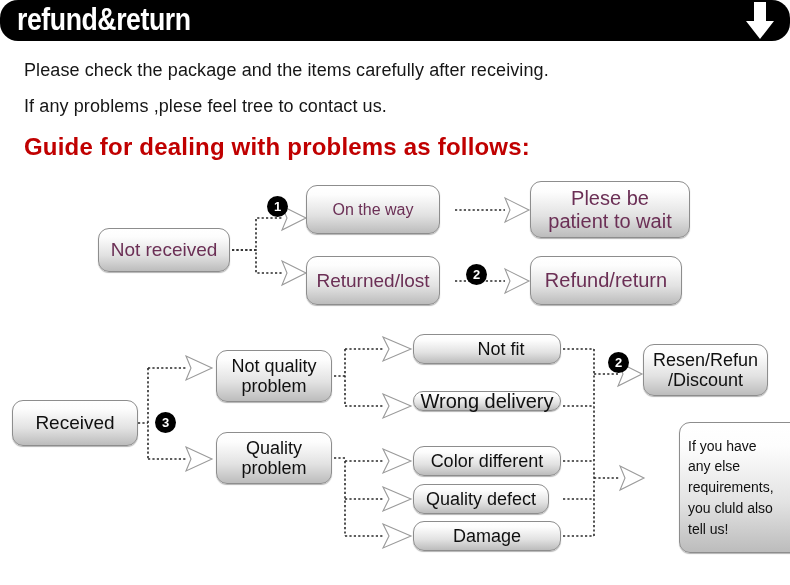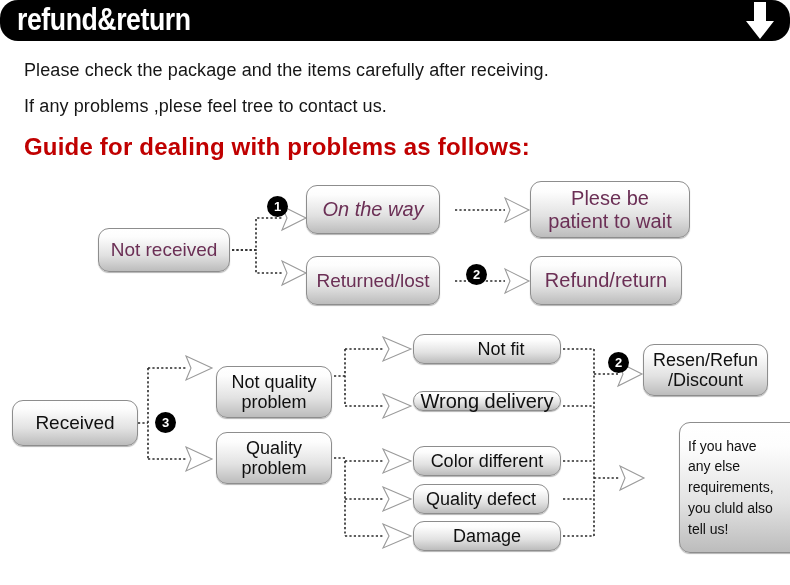--- a/index.html
+++ b/index.html
@@ -77,28 +77,28 @@
     justify-content: center;
     text-align: center;
     line-height: 1.12;
     white-space: pre-line;
   }
   .fbox.purple { color: #6b2f55; }
   .fbox.dark   { color: #101010; }
 
   
   #box-not-received  { left: 98px;  top: 228px; width: 132px; height: 44px; font-size: 19px; }
-  #box-on-the-way    { left: 306px; top: 185px; width: 134px; height: 49px; font-size: 20px; font-style: italic; }
+  #box-on-the-way    { left: 306px; top: 185px; width: 134px; height: 49px; font-size: 16px; }
   #box-returned-lost { left: 306px; top: 256px; width: 134px; height: 49px; font-size: 19px; }
   #box-patient-wait  { left: 530px; top: 181px; width: 160px; height: 57px; font-size: 20px; }
   #box-refund-return { left: 530px; top: 256px; width: 152px; height: 49px; font-size: 20px; }
 
   
   #box-received      { left: 12px;  top: 400px; width: 126px; height: 46px; font-size: 19px; }
-  #box-not-quality   { left: 216px; top: 366px; width: 116px; height: 52px; font-size: 18px; }
+  #box-not-quality   { left: 216px; top: 350px; width: 116px; height: 52px; font-size: 18px; }
   #box-quality       { left: 216px; top: 432px; width: 116px; height: 52px; font-size: 18px; }
   #box-not-fit       { left: 413px; top: 334px; width: 148px; height: 30px; font-size: 18px; padding-left: 28px; }
   #box-wrong-del     { left: 413px; top: 391px; width: 148px; height: 20px; font-size: 20px; }
   #box-color-diff    { left: 413px; top: 446px; width: 148px; height: 30px; font-size: 18px; }
   #box-quality-defect{ left: 413px; top: 484px; width: 136px; height: 30px; font-size: 18px; }
   #box-damage        { left: 413px; top: 521px; width: 148px; height: 30px; font-size: 18px; }
   #box-resend        { left: 643px; top: 344px; width: 125px; height: 52px; font-size: 18px; }
   #box-any-else      {
     left: 645px; top: 422px; width: 125px; height: 131px;
     font-size: 14px;

